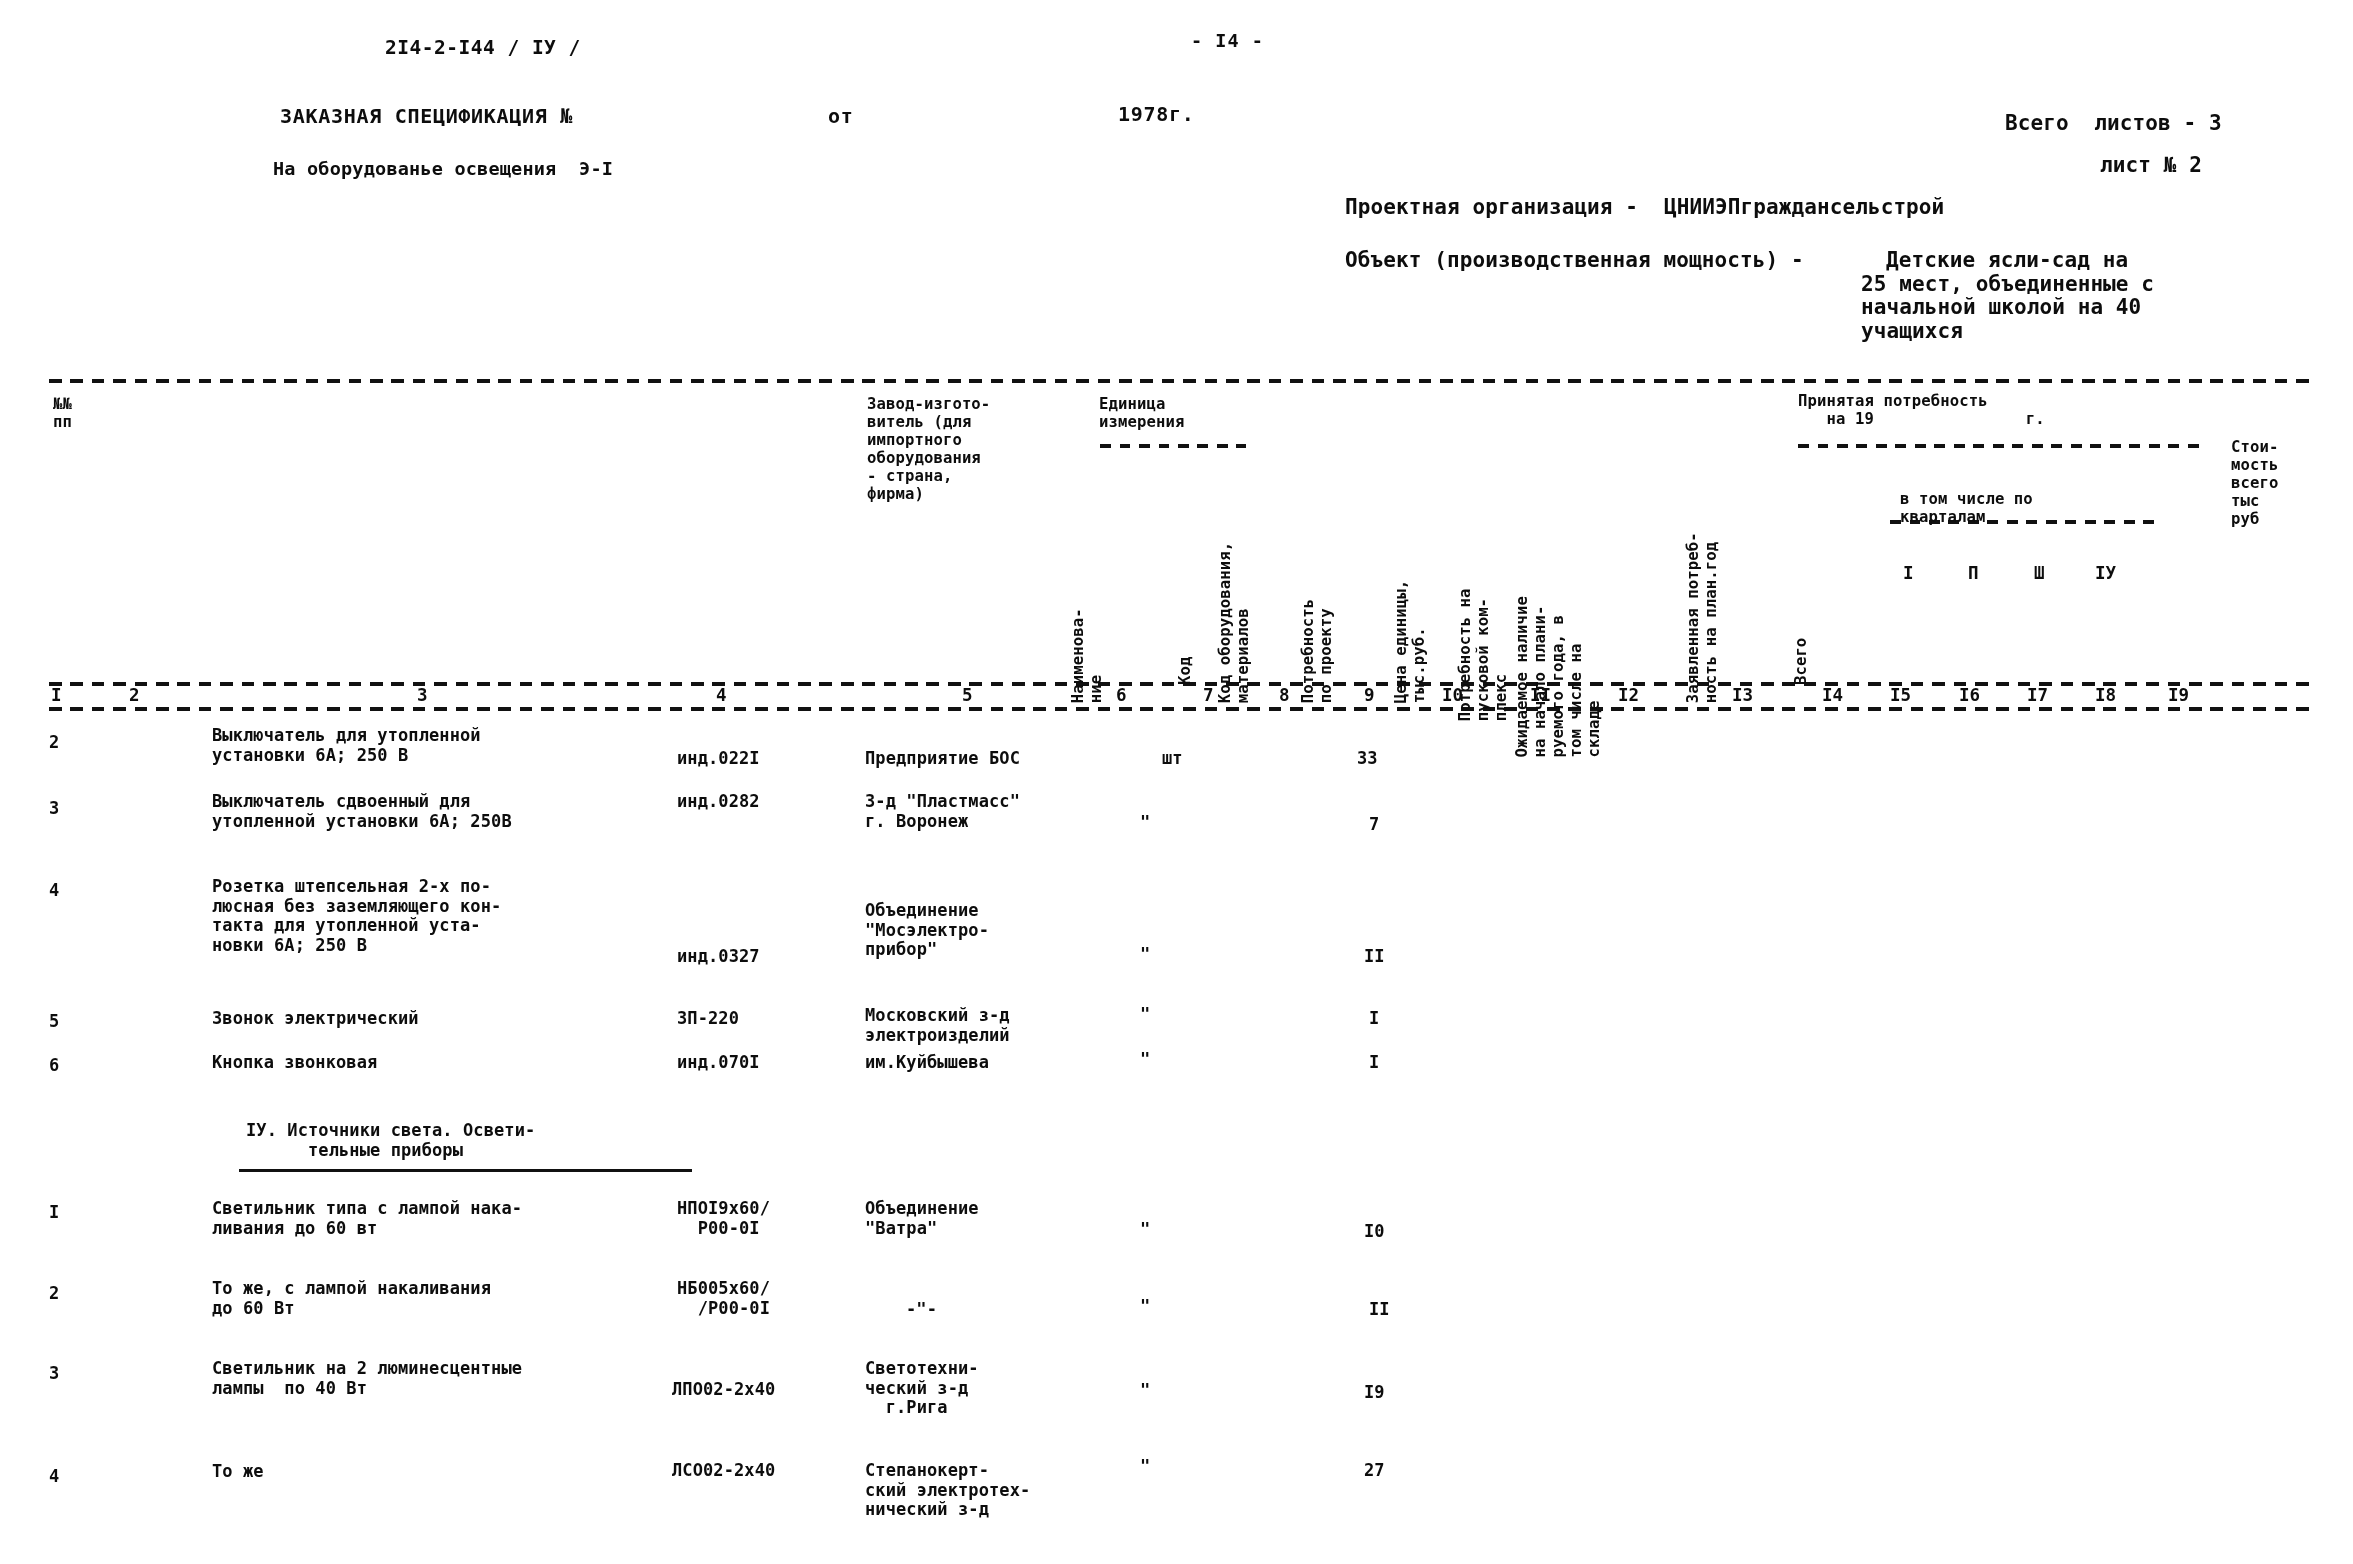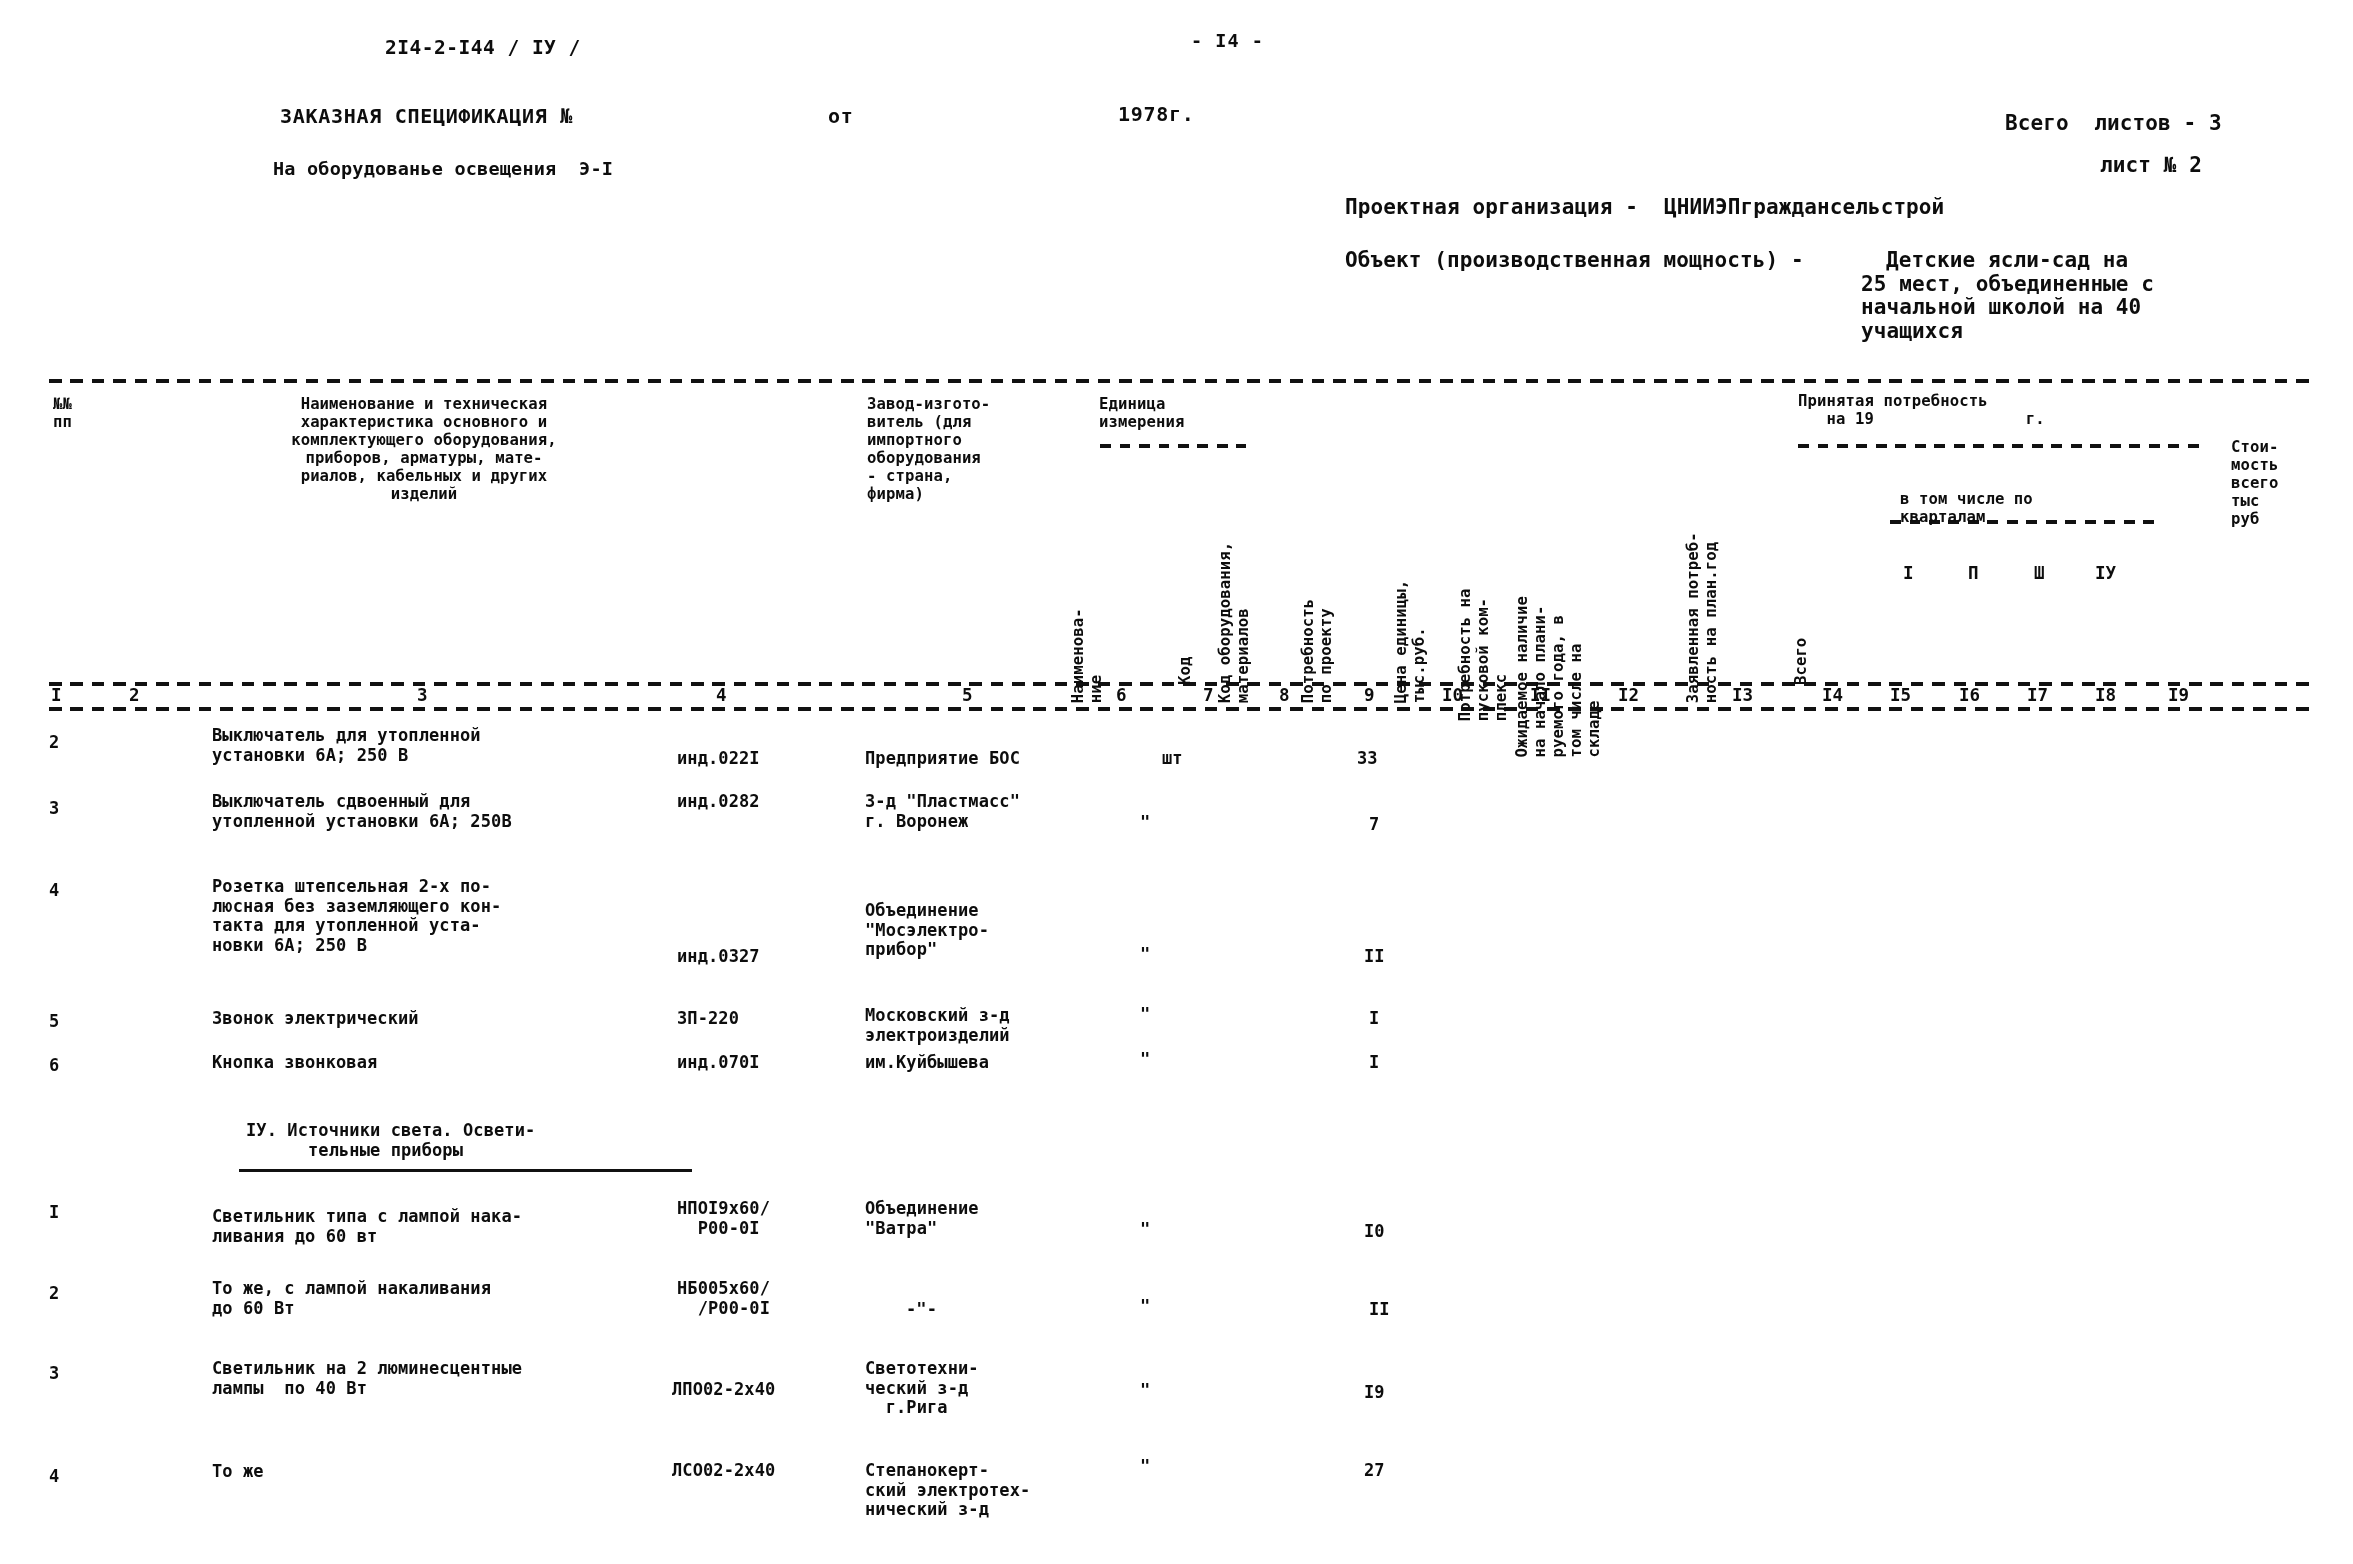--- a/index.html
+++ b/index.html
@@ -82,26 +82,20 @@
   <div class="rule short" style="left:1100px;top:444px;width:146px;"></div>
 
   <div class="rule short" style="left:1798px;top:444px;width:409px;"></div>
 
   <div class="rule short" style="left:1890px;top:520px;width:273px;"></div>
 
   <div class="abs t-hdr" style="left:53px;top:395px;">№№
 пп</div>
 
 
-  <div class="abs t-hdr ctr" style="left:205px;top:395px;width:438px;">Наименование и техническая
-характеристика основного и
-комплектующего оборудования,
-приборов, арматуры, мате-
-риалов, кабельных и других
-изделий</div>
 
 
   <div class="abs t-hdr" style="left:867px;top:395px;">Завод-изгото-
 витель (для
 импортного
 оборудования
 - страна,
 фирма)</div>
 
   <div class="abs t-hdr" style="left:1099px;top:395px;">Единица
@@ -207,21 +201,21 @@
   <div class="abs t-cell" style="left:677px;top:1053px;">инд.070I</div>
   <div class="abs t-cell" style="left:865px;top:1053px;">им.Куйбышева</div>
   <div class="abs t-cell" style="left:1140px;top:1050px;">"</div>
   <div class="abs t-cell" style="left:1369px;top:1053px;">I</div>
 
   <div class="abs t-sec" style="left:246px;top:1121px;">IУ. Источники света. Освети-
       тельные приборы</div>
   <div class="solid" style="left:239px;top:1169px;width:453px;"></div>
 
   <div class="abs t-cell" style="left:49px;top:1203px;">I</div>
-  <div class="abs t-cell" style="left:212px;top:1199px;margin-top:8px;">Светильник типа с лампой нака-
+  <div class="abs t-cell" style="left:212px;top:1199px;">Светильник типа с лампой нака-
 ливания до 60 вт</div>
   <div class="abs t-cell" style="left:677px;top:1199px;">НПОI9х60/
   Р00-0I</div>
   <div class="abs t-cell" style="left:865px;top:1199px;">Объединение
 "Ватра"</div>
   <div class="abs t-cell" style="left:1140px;top:1220px;">"</div>
   <div class="abs t-cell" style="left:1364px;top:1222px;">I0</div>
 
   <div class="abs t-cell" style="left:49px;top:1284px;">2</div>
   <div class="abs t-cell" style="left:212px;top:1279px;">То же, с лампой накаливания

